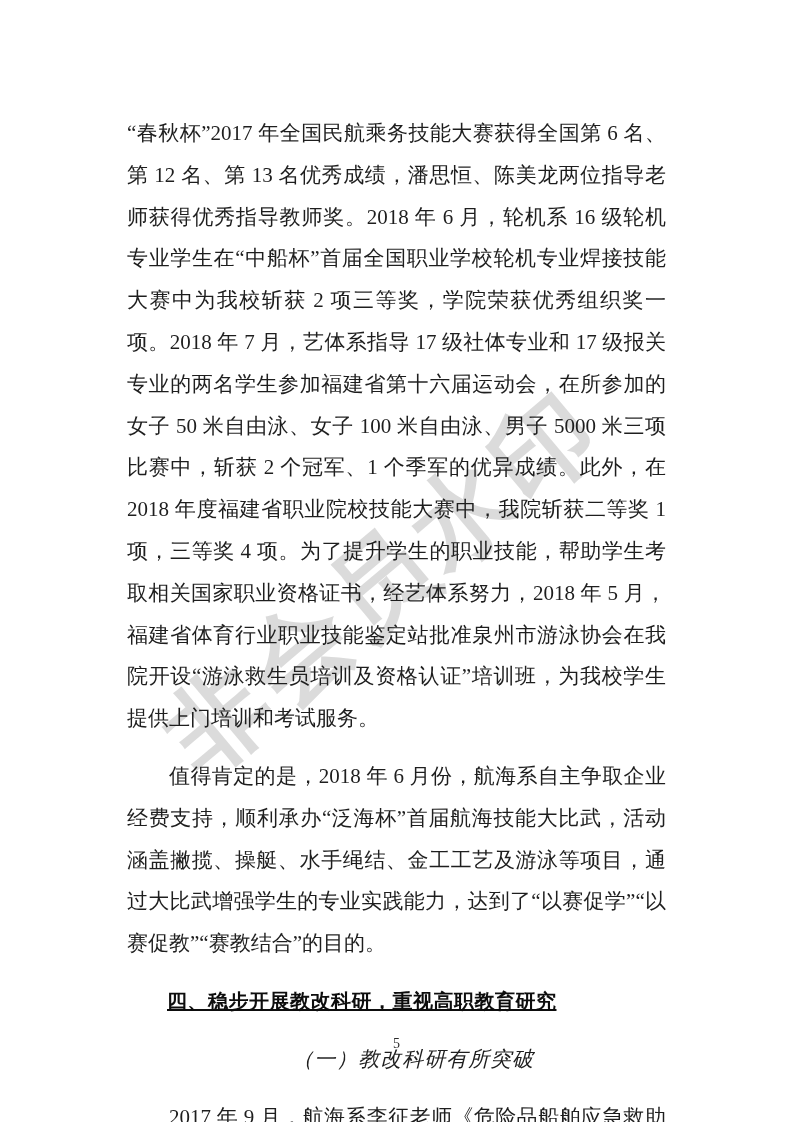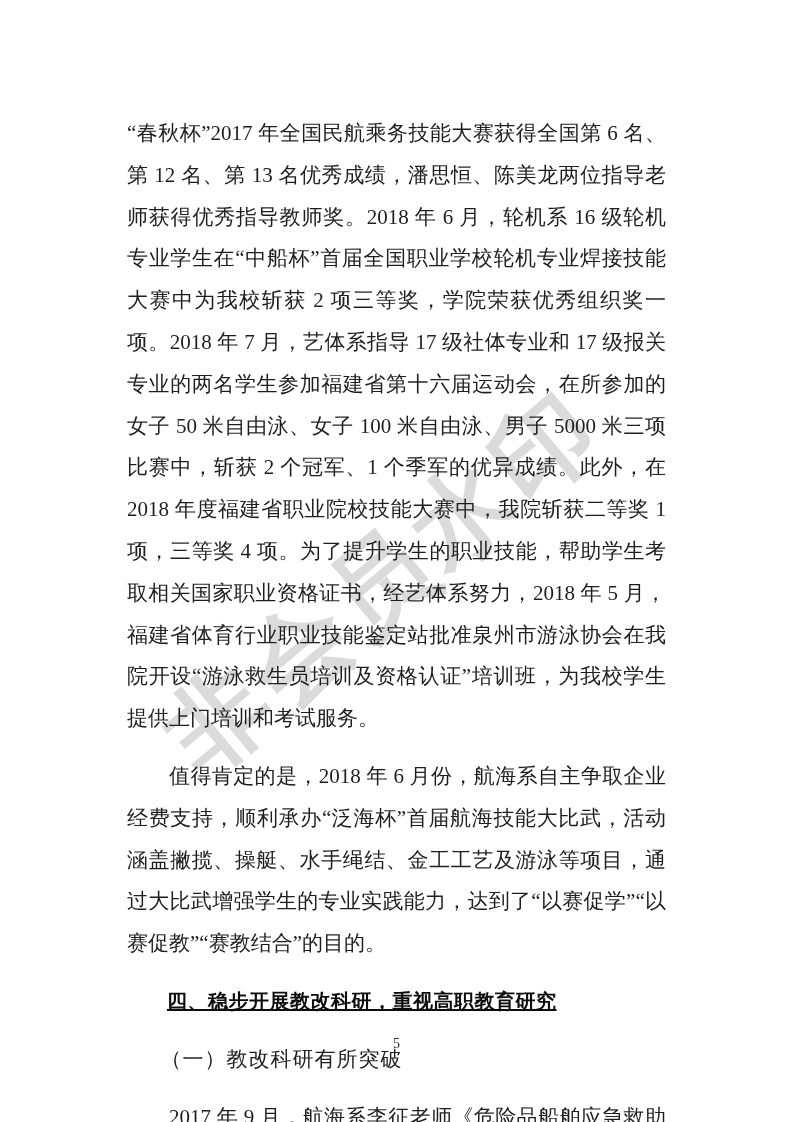--- a/index.html
+++ b/index.html
@@ -55,22 +55,23 @@
     font-weight: bold;
     font-size: 20px;
     line-height: 41.8px;
     color: #0d0d0d;
     text-indent: 2em;
     text-align: left;
     letter-spacing: 0.5px;
     text-decoration: underline;
   }
   .sub-heading {
+    font-style: italic;
     text-indent: 1.6em;
-    text-align: left;
+    text-align: center;
     letter-spacing: 1px;
   }
   .page-number {
     position: absolute;
     left: 0;
     top: 1036px;
     width: 100%;
     text-align: center;
     font-size: 14px;
     color: #2a2a2a;

